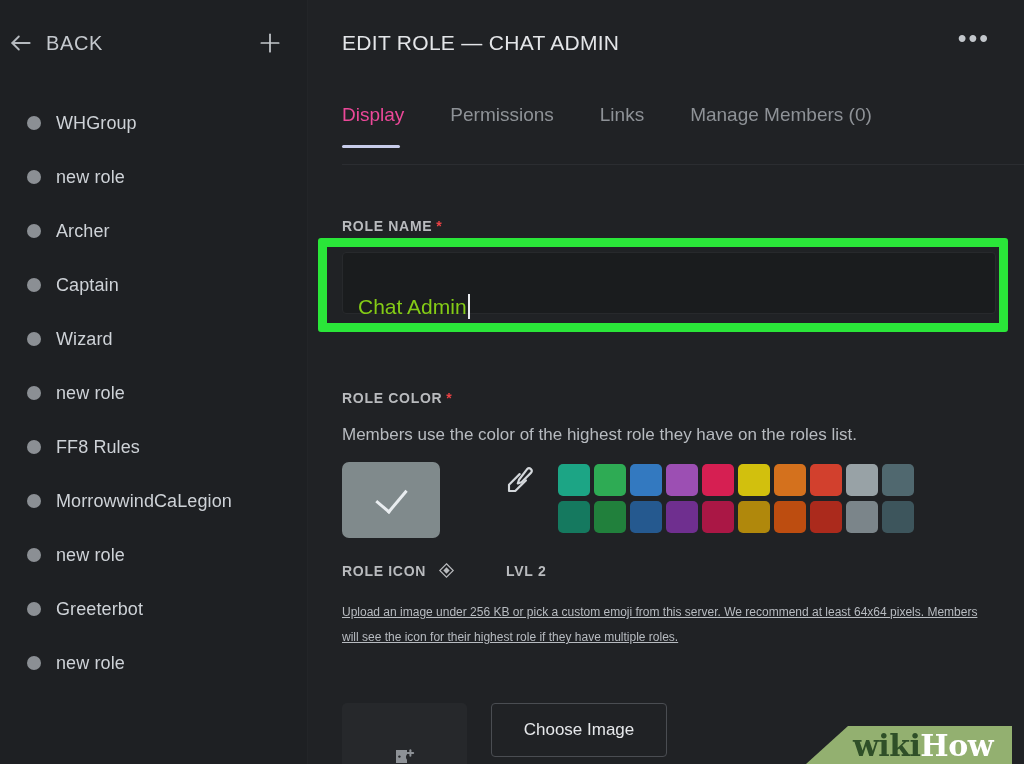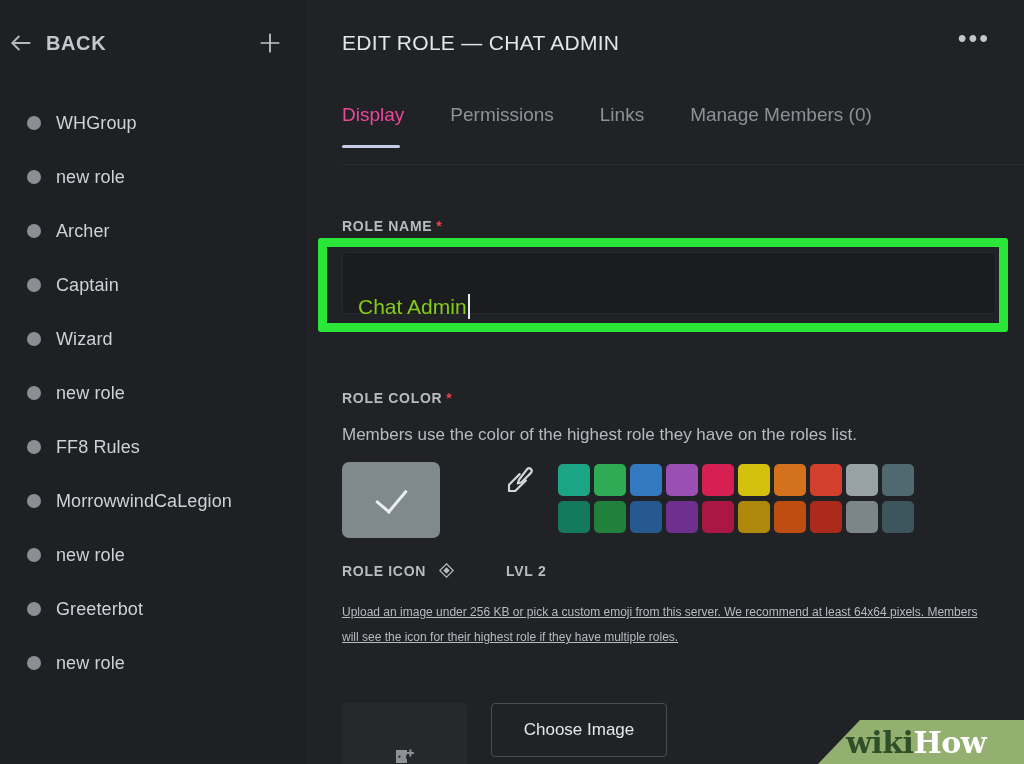--- a/index.html
+++ b/index.html
@@ -47,21 +47,21 @@
     align-items: center;
     justify-content: center;
     color: #b5b9be;
     flex: 0 0 34px;
   }
   .back-label {
     font-size: 20px;
     letter-spacing: 0.6px;
     color: #c4c8cd;
     margin-left: 8px;
-    font-weight: 700;
+    font-weight: 400;
   }
   .header-spacer { flex: 1 1 auto; }
   .plus-btn {
     width: 30px;
     height: 30px;
     display: flex;
     align-items: center;
     justify-content: center;
     color: #c4c8cd;
   }
@@ -353,29 +353,29 @@
     justify-content: center;
     background: transparent;
     color: #e6e8eb;
     font-size: 17px;
     box-sizing: border-box;
   }
 
   
   .wikihow {
     position: absolute;
-    right: 0;
+    right: 12px;
     bottom: 0;
     width: 206px;
-    height: 44px;
+    height: 38px;
     background: #93b070;
     clip-path: polygon(42px 0, 100% 0, 100% 100%, 0 100%);
     display: flex;
     align-items: center;
-    justify-content: flex-start;
+    justify-content: center;
     z-index: 30;
   }
   .wikihow-text {
     font-family: "DejaVu Serif", serif;
     font-size: 30px;
     font-weight: bold;
     letter-spacing: -0.5px;
     margin-left: 28px;
   }
   .wh-wiki { color: #2f4f28; }

